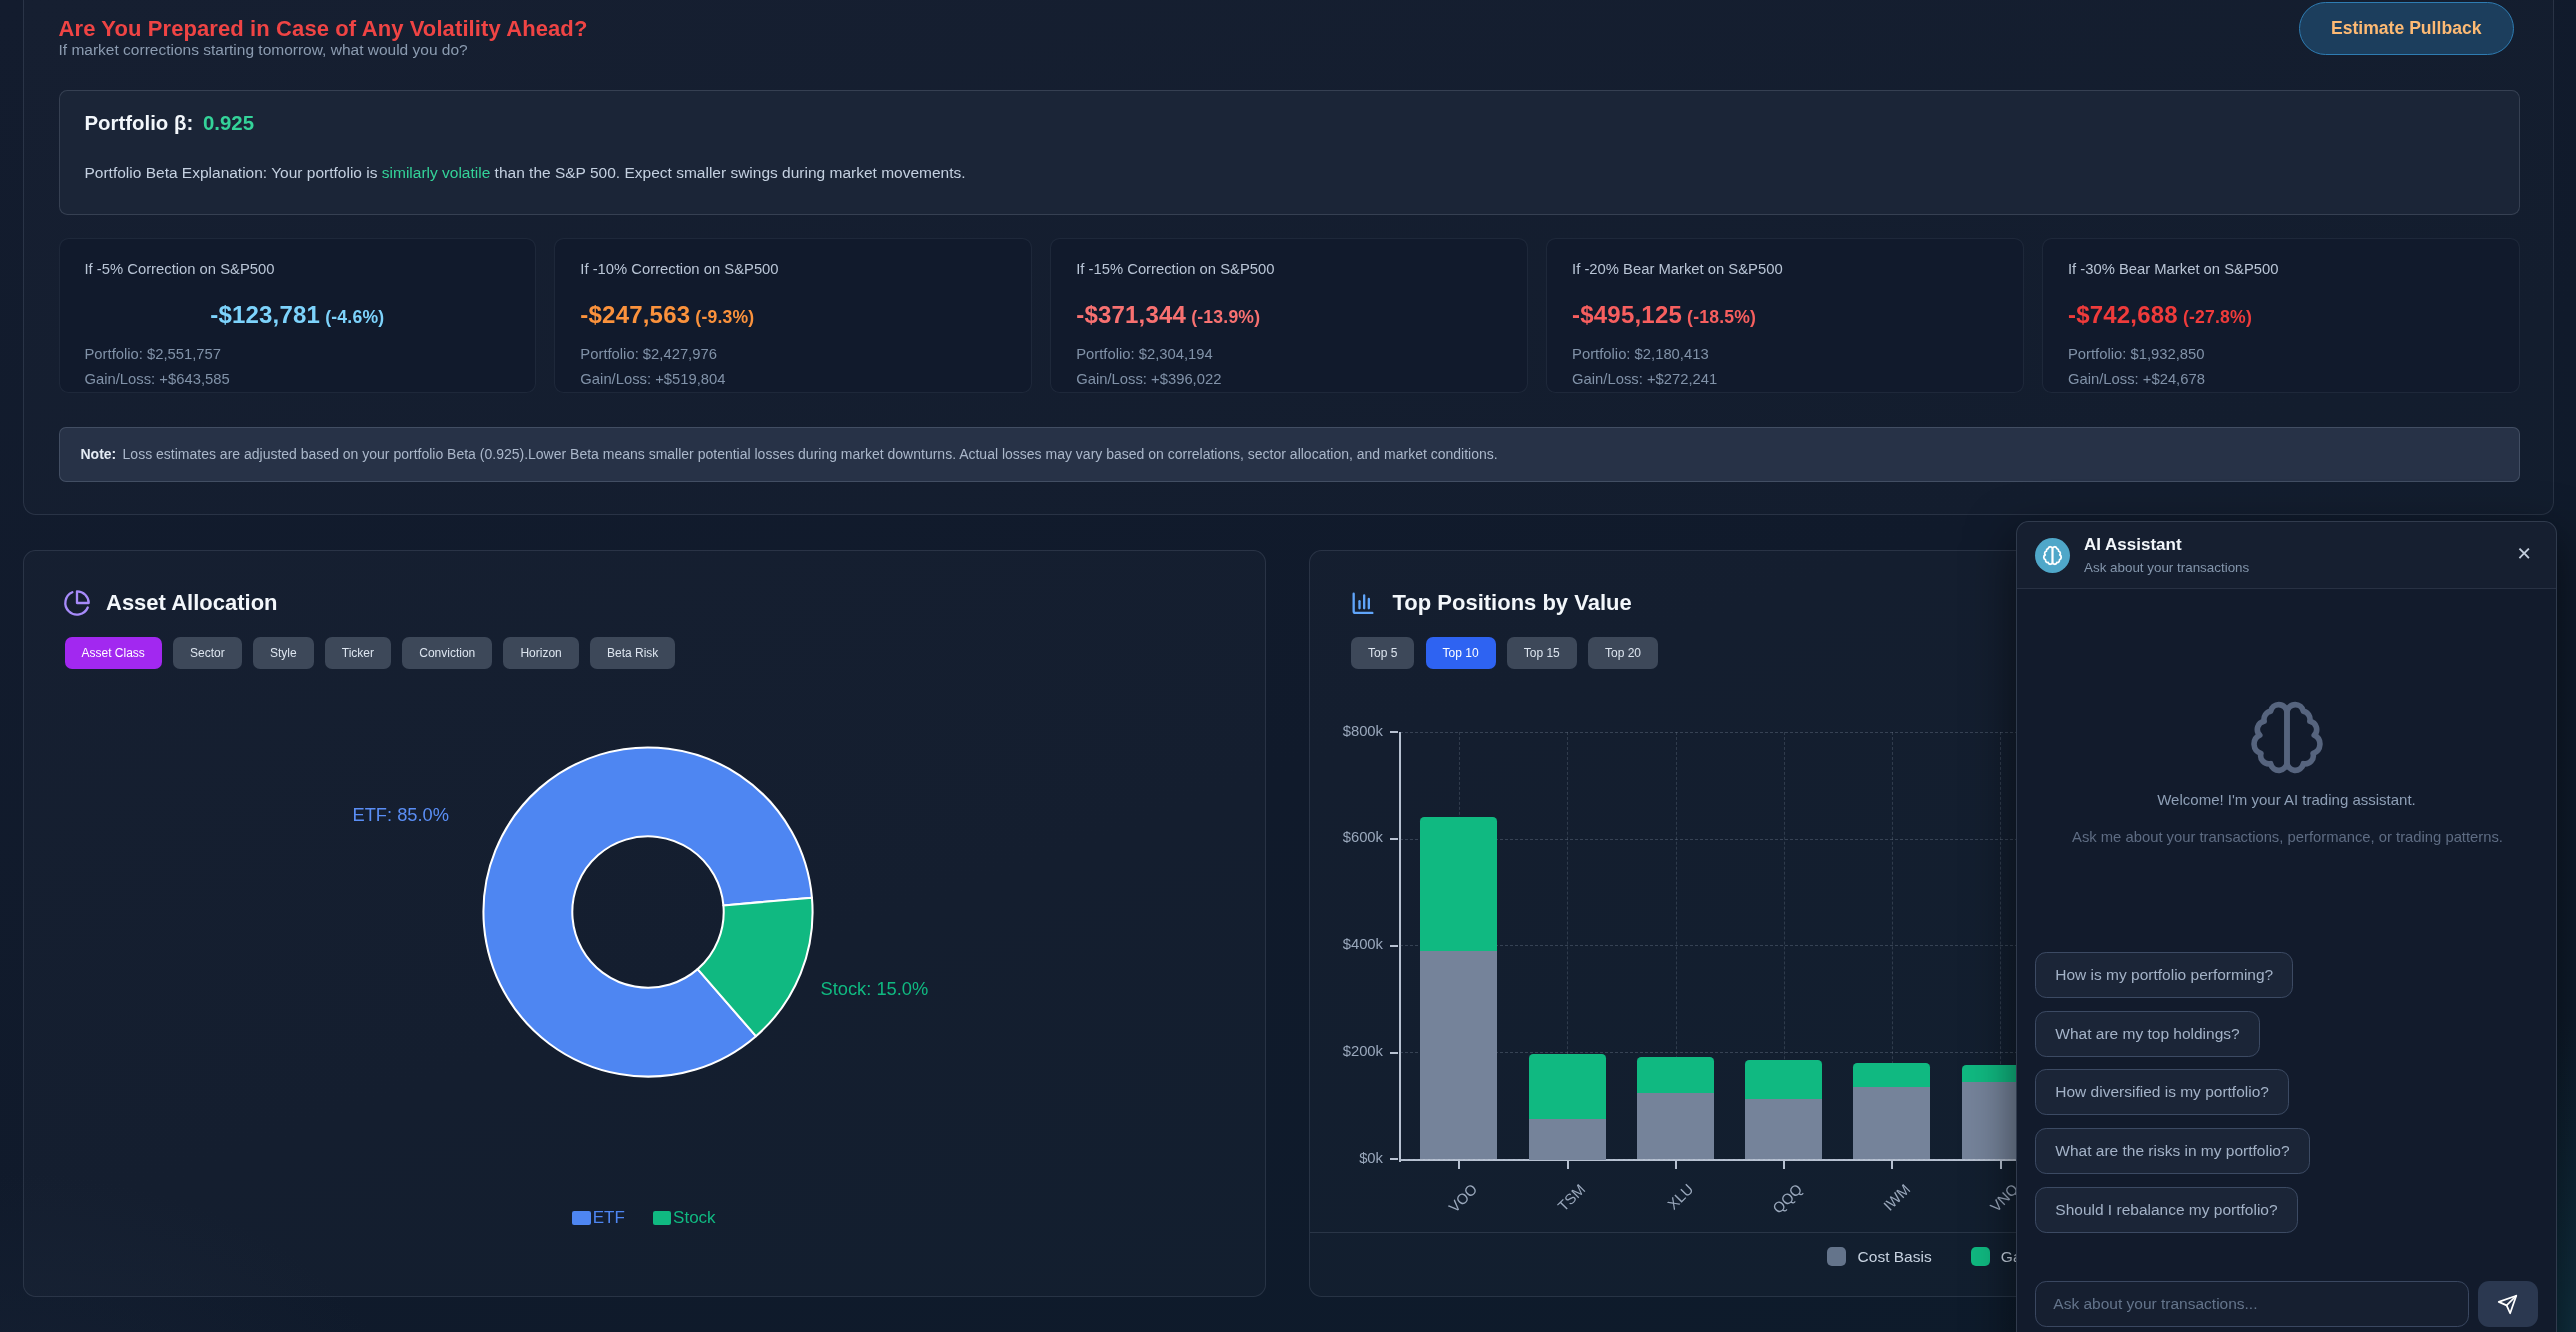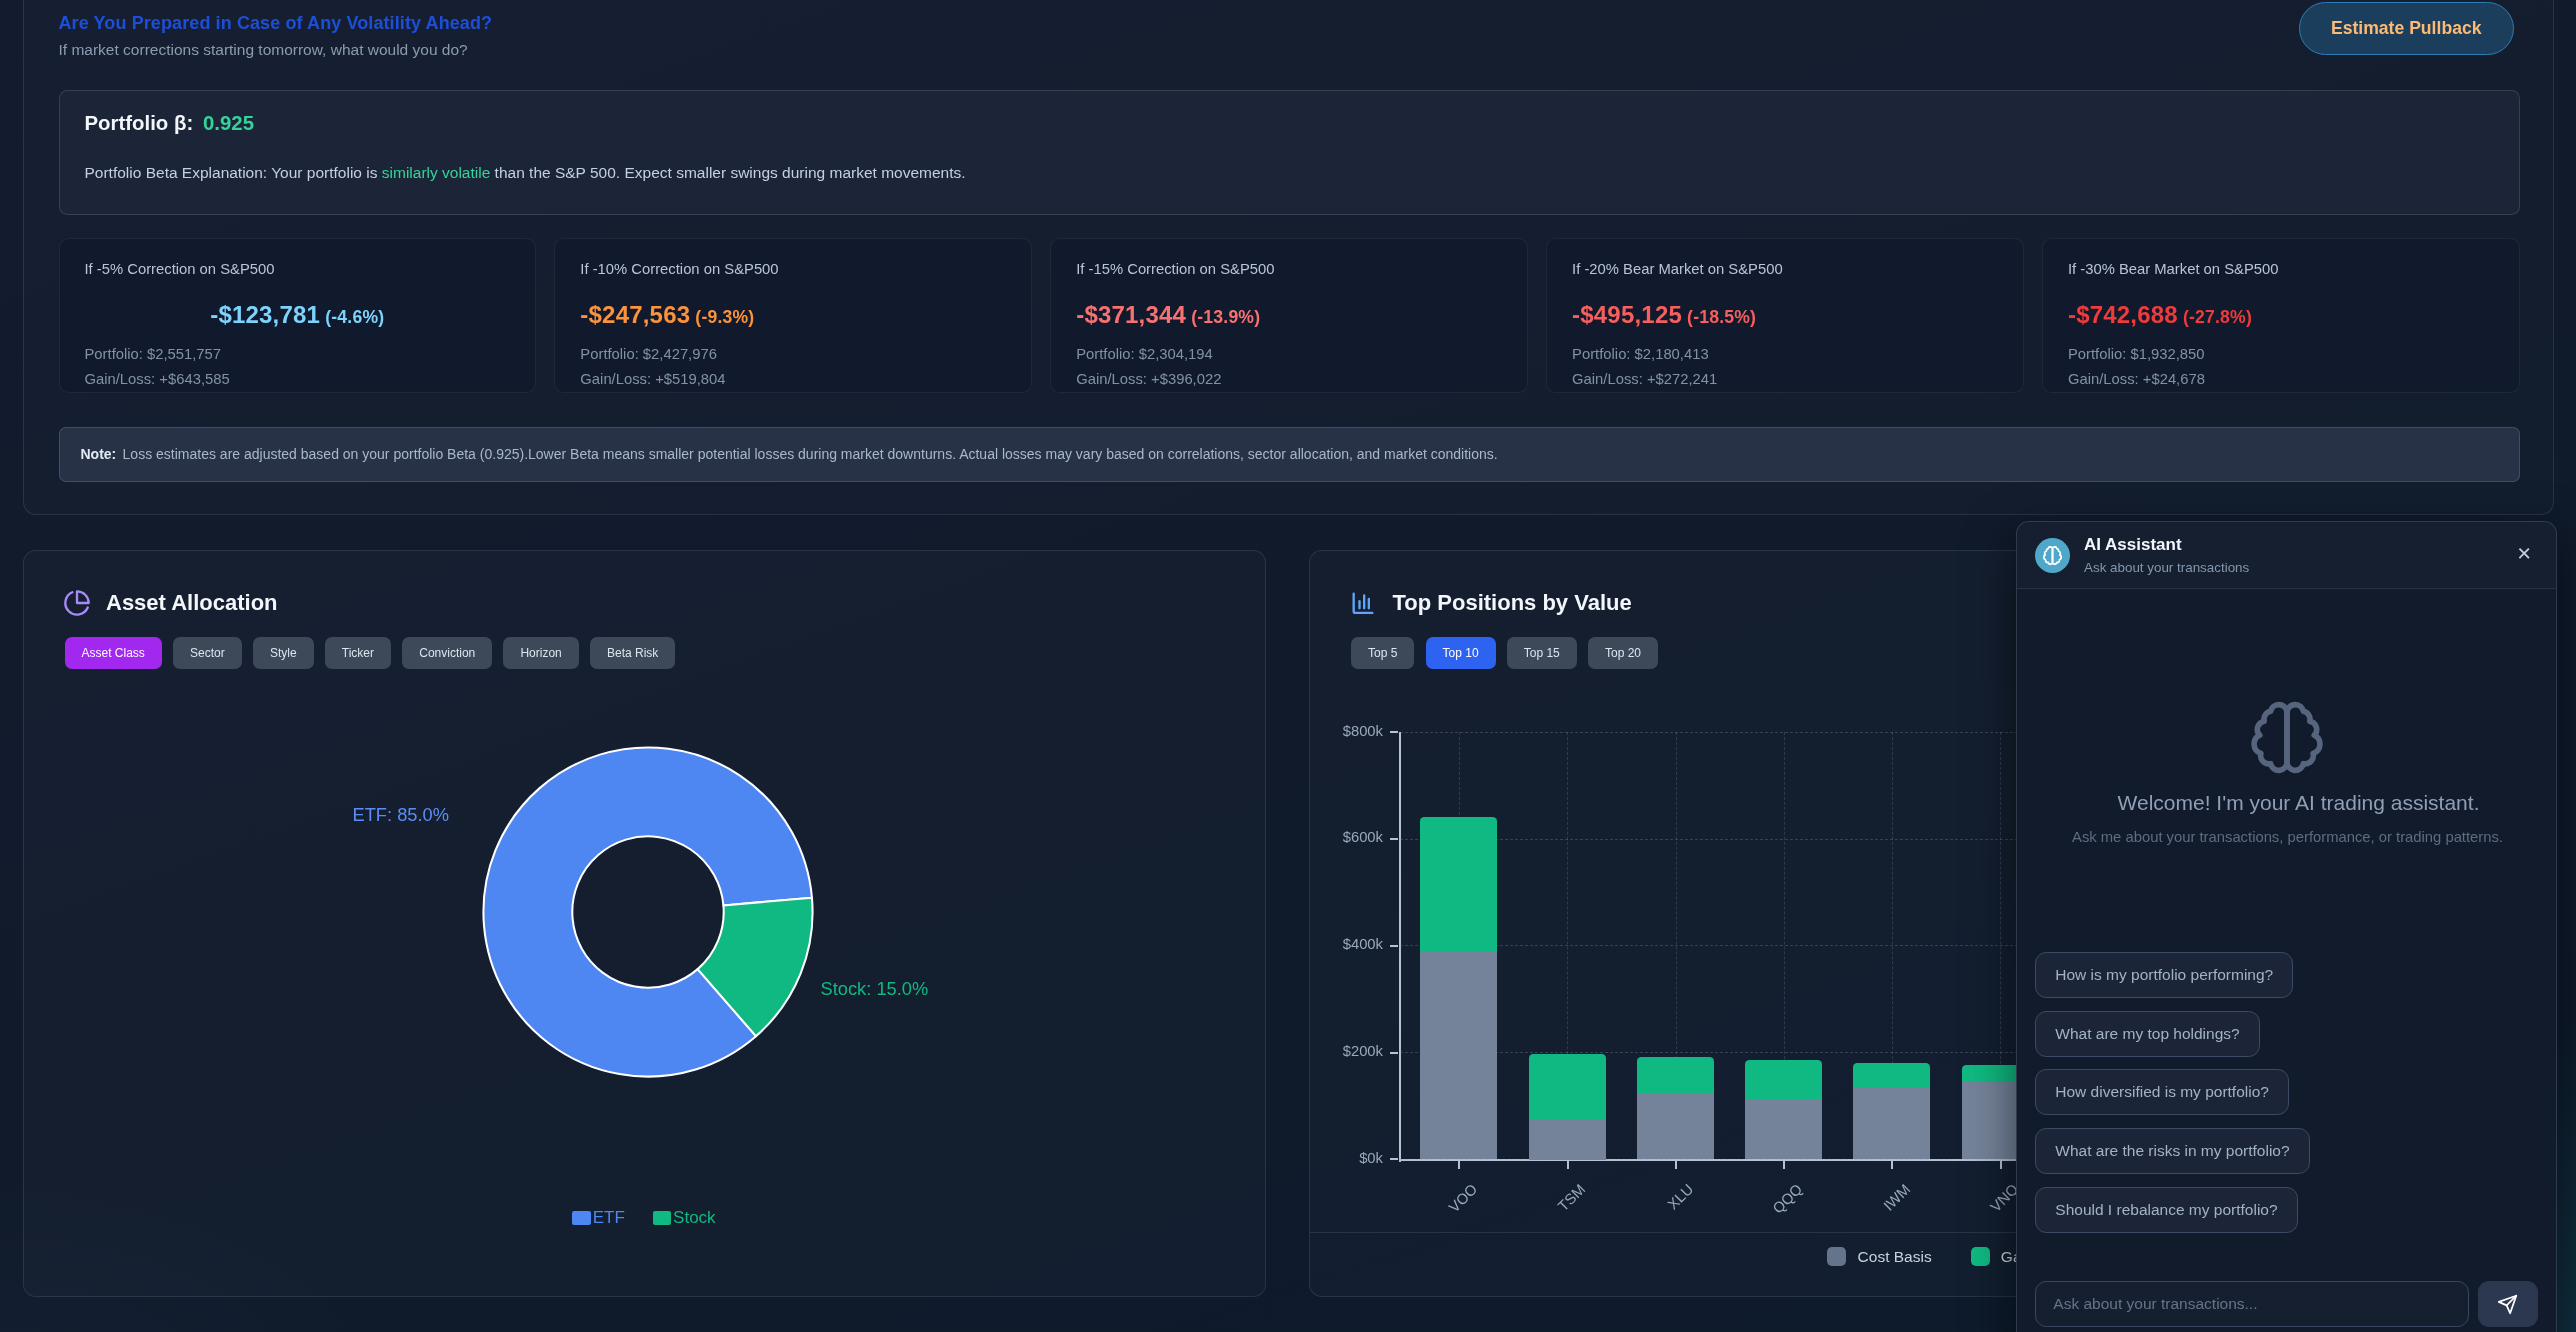--- a/index.html
+++ b/index.html
@@ -9,21 +9,21 @@
     background:
       radial-gradient(984px 633px at 100% 105%, rgba(20,90,105,.40), transparent 60%),
       radial-gradient(703px 492px at 0% 110%, rgba(26,38,58,.55), transparent 60%),
       linear-gradient(160deg,#131c2e 0%,#101a2b 55%,#0d1b2b 100%);
     color:#e7edf5;
   }
   
   .top-card{position:absolute;left:22.5px;top:-18.3px;width:2531px;height:533px;
     border:0.7px solid rgba(148,163,184,.16);border-radius:12.7px;
     background:rgba(255,255,255,.015);box-sizing:border-box;}
-  .page-title{position:absolute;left:35px;top:18.3px;font-size:18px;font-weight:700;color:#1d4ed8;letter-spacing:0.1px;}
+  .page-title{position:absolute;left:35px;top:18.3px;font-size:22px;font-weight:700;color:#ef4444;letter-spacing:0.1px;}
   .page-subtitle{position:absolute;left:35px;top:58px;font-size:15.5px;color:#8b9bb0;}
   .estimate-btn{position:absolute;right:39px;top:19.7px;height:53px;padding:0 31px;
     border:1.4px solid #2e7cb2;border-radius:702px;background:#1c3e5d;color:#fdba74;
     font-size:17.6px;font-weight:700;font-family:inherit;display:flex;align-items:center;cursor:pointer;}
   .beta-card{position:absolute;left:35px;top:107px;width:2461px;height:125px;box-sizing:border-box;
     background:#1b2537;border:0.7px solid rgba(148,163,184,.22);border-radius:8.4px;text-decoration:underline;}
   .beta-line{position:absolute;left:25px;top:21px;font-size:20.4px;font-weight:700;color:#f3f7fb;}
   .beta-value{color:#34d399;margin-left:9.8px;}
   .beta-expl{position:absolute;left:25px;top:73px;font-size:15.5px;color:#c4d0e0;}
   .beta-highlight{color:#34d399;}
@@ -78,21 +78,21 @@
     border-radius:12.7px 12.7px 0 0;box-shadow:0 17px 49px rgba(0,0,0,.55);margin-top:40px;}
   .ai-header{position:absolute;left:0;top:0;width:100%;height:67px;box-sizing:border-box;
     background:rgba(255,255,255,.02);border-bottom:0.7px solid rgba(148,163,184,.14);border-radius:12.7px 12.7px 0 0;}
   .ai-avatar{position:absolute;left:18.3px;top:15.5px;width:35px;height:35px;border-radius:50%;
     background:#4fa7c9;display:flex;align-items:center;justify-content:center;}
   .ai-title{position:absolute;left:67px;top:12.7px;font-size:17px;font-weight:700;color:#f3f7fb;}
   .ai-subtitle{position:absolute;left:67px;top:38px;font-size:13.4px;color:#8496ac;}
   .ai-close{position:absolute;right:18.3px;top:19.7px;background:none;border:none;color:#c3cedd;
     font-size:18.3px;cursor:pointer;font-family:inherit;}
   .ai-ghost{position:absolute;left:50%;top:176px;transform:translateX(-50%);}
-  .ai-welcome{position:absolute;left:12px;top:269px;width:100%;text-align:center;font-size:21px;color:#8e9fb6;}
+  .ai-welcome{position:absolute;left:0;top:269px;width:100%;text-align:center;font-size:15px;color:#8e9fb6;}
   .ai-desc{position:absolute;left:49px;top:304px;width:443px;text-align:center;font-size:14.8px;color:#5e6c83;line-height:1.6;}
   .ai-suggestions{position:absolute;left:18.3px;top:430px;display:flex;flex-direction:column;align-items:flex-start;gap:12.7px;}
   .ai-suggestion{height:46px;padding:0 19px;border-radius:11.2px;background:#1b2537;cursor:pointer;
     border:0.7px solid #3c4a63;color:#a3b2c7;font-size:15.5px;font-family:inherit;display:inline-flex;align-items:center;}
   .ai-input{position:absolute;left:18.3px;top:759px;width:434px;height:46px;box-sizing:border-box;
     background:rgba(255,255,255,.02);border:0.7px solid #3a4760;border-radius:11.2px;
     color:#dbe4f0;font-size:15.5px;font-family:inherit;padding:0 17px;outline:none;}
   .ai-input::placeholder{color:#64748b;}
   .ai-send{position:absolute;right:18.3px;top:759px;width:60px;height:46px;border:none;border-radius:11.2px;
     background:#2b3850;display:flex;align-items:center;justify-content:center;cursor:pointer;}

